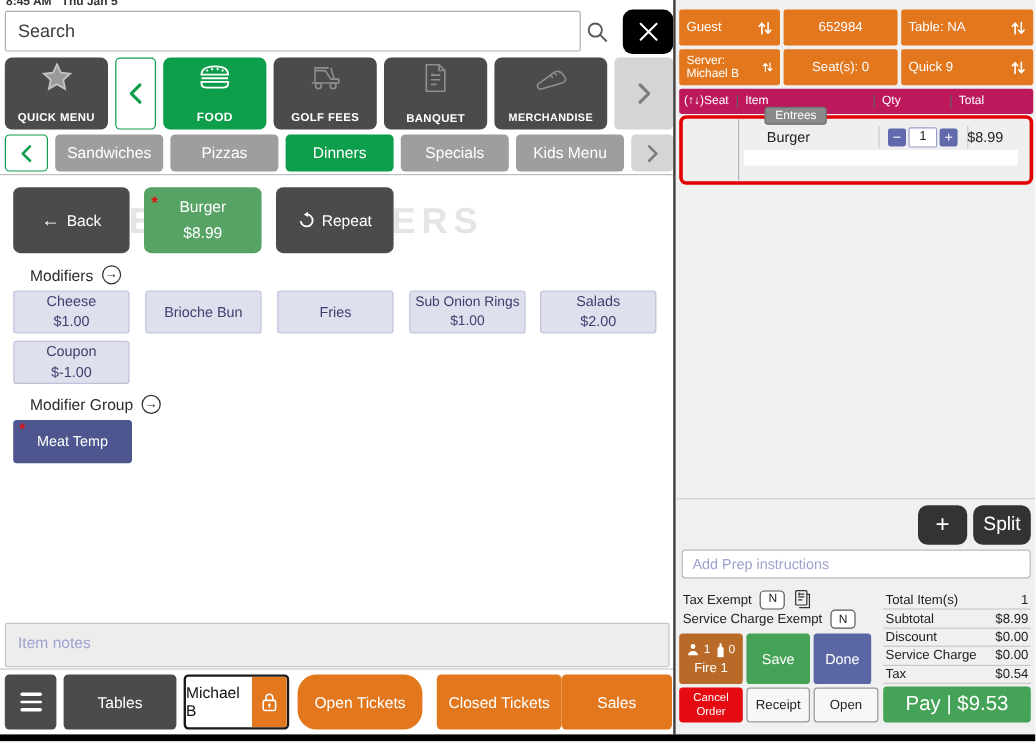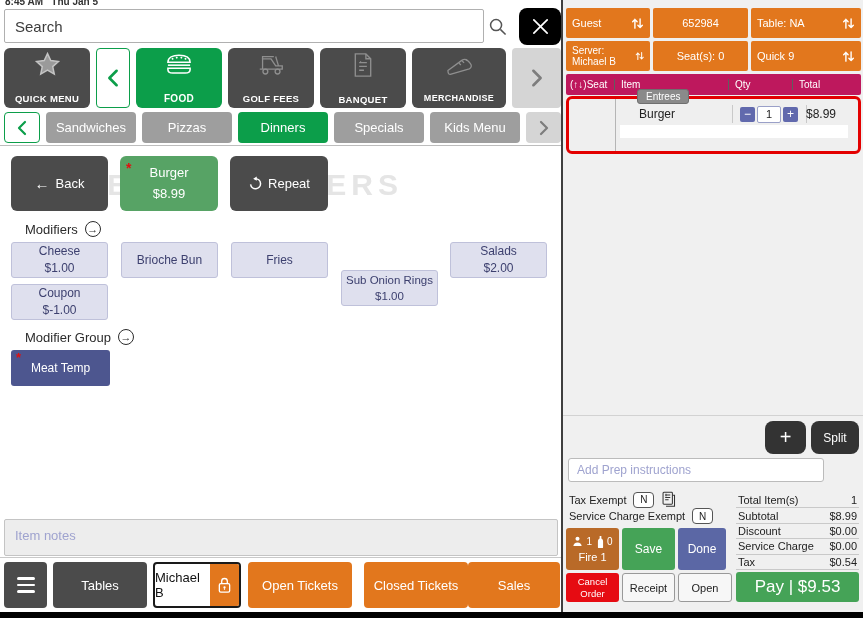--- a/index.html
+++ b/index.html
@@ -168,21 +168,21 @@
   <div class="abs mod" data-name="modifier-cheese" style="left:11px;top:242px;width:97px;height:36px;">
     <span data-name="modifier-label">Cheese</span>
     <span data-name="modifier-price">$1.00</span>
   </div>
   <div class="abs mod" data-name="modifier-brioche-bun" style="left:121px;top:242px;width:97px;height:36px;">
     <span data-name="modifier-label">Brioche Bun</span>
   </div>
   <div class="abs mod" data-name="modifier-fries" style="left:231px;top:242px;width:97px;height:36px;">
     <span data-name="modifier-label">Fries</span>
   </div>
-  <div class="abs mod" data-name="modifier-sub-onion-rings" style="left:341px;top:242px;width:97px;height:36px;font-size:11.5px;margin-top:28px;">
+  <div class="abs mod" data-name="modifier-sub-onion-rings" style="left:341px;top:242px;width:97px;height:36px;font-size:11.5px;">
     <span data-name="modifier-label">Sub Onion Rings</span>
     <span data-name="modifier-price">$1.00</span>
   </div>
   <div class="abs mod" data-name="modifier-salads" style="left:450px;top:242px;width:97px;height:36px;">
     <span data-name="modifier-label">Salads</span>
     <span data-name="modifier-price">$2.00</span>
   </div>
   <div class="abs mod" data-name="modifier-coupon" style="left:11px;top:284px;width:97px;height:36px;">
     <span data-name="modifier-label">Coupon</span>
     <span data-name="modifier-price">$-1.00</span>
@@ -213,21 +213,21 @@
     <span class="flexc" data-name="current-user-label" style="flex:1;font-size:13px;color:#111;">Michael B</span>
     <span class="flexc" data-name="lock-segment" style="width:29px;background:#e2771d;">
       <svg data-name="lock-icon" width="15" height="19" viewBox="0 0 16 20" fill="none" stroke="#fff" stroke-width="1.4">
           <rect x="2.5" y="8" width="11" height="9" rx="1.5"></rect>
           <path d="M5 8V5.5a3 3 0 0 1 6 0V8"></path>
           <circle cx="8" cy="12" r="1.2" fill="#fff" stroke="none"></circle>
           <path d="M8 12.8v1.8" stroke-width="1.2"></path>
         </svg>
     </span>
   </div>
-  <div class="abs flexc navbtn-orange" data-name="open-tickets-button" style="left:248px;top:562px;width:104px;height:46px;">
+  <div class="abs flexc navbtn-orange" data-name="open-tickets-button" style="left:248px;top:562px;width:104px;height:46px;border-radius:16px;">
     <span data-name="open-tickets-label">Open Tickets</span>
   </div>
   <div class="abs flexc navbtn-orange" data-name="closed-tickets-button" style="left:364px;top:562px;width:104px;height:46px;">
     <span data-name="closed-tickets-label">Closed Tickets</span>
   </div>
   <div class="abs flexc navbtn-orange" data-name="sales-button" style="left:468px;top:562px;width:92px;height:46px;">
     <span data-name="sales-label">Sales</span>
   </div>
 
   <div class="abs" data-name="ticket-panel" style="left:561px;top:0;width:302px;height:612px;background:#f0f0f0;border-left:2.5px solid #3f3f3f;">
@@ -289,25 +289,25 @@
       </div>
       <span class="abs" data-name="line-item-total" style="left:237px;top:8px;font-size:12px;color:#222;">$8.99</span>
       <div class="abs" data-name="modifier-sub-row" style="left:51px;top:26px;width:228px;height:13px;background:#fff;"></div>
     </div>
 
     <div class="abs hl" data-name="divider" style="left:0;top:415px;width:100%;background:#d2d2d2;"></div>
 
     <div class="abs flexc" data-name="add-item-button" style="left:202px;top:421px;width:41px;height:33px;background:#333;border-radius:8px;color:#fff;font-size:20px;cursor:pointer;">
       <span data-name="plus-label">+</span>
     </div>
-    <div class="abs flexc" data-name="split-button" style="left:248px;top:421px;width:48px;height:33px;background:#333;border-radius:8px;color:#fff;font-size:12px;cursor:pointer;">
+    <div class="abs flexc" data-name="split-button" style="left:248px;top:421px;width:48px;height:33px;background:#333;border-radius:8px;color:#fff;font-size:16px;cursor:pointer;">
       <span data-name="split-label">Split</span>
     </div>
 
-    <input class="abs" data-name="prep-instructions-input" style="left: 5px; top: 458px; width: 256px; height: 24px; border: 1px solid rgb(187, 187, 187); border-radius: 3px; font-family: inherit; font-size: 12px; padding: 0px 8px; color: #4c1d95; background: rgb(255, 255, 255);" placeholder="Add Prep instructions">
+    <input class="abs" data-name="prep-instructions-input" style="left: 5px; top: 458px; width: 291px; height: 24px; border: 1px solid rgb(187, 187, 187); border-radius: 3px; font-family: inherit; font-size: 12px; padding: 0px 8px; color: #4c1d95; background: rgb(255, 255, 255);" placeholder="Add Prep instructions">
 
     <div class="abs" data-name="tax-exempt-row" style="left:6px;top:491px;display:flex;align-items:center;gap:7px;font-size:11px;color:#222;">
       <span data-name="tax-exempt-label">Tax Exempt</span>
       <span class="nbox" data-name="tax-exempt-toggle">N</span>
       <svg data-name="receipt-preview-icon" width="16" height="17" viewBox="0 0 18 20" fill="none" stroke="#333" stroke-width="1.2" style="cursor:pointer;">
         <rect x="2" y="1.5" width="11" height="14" rx="1"></rect>
           <path d="M13 5h2.5v13H5.5"></path>
           <path d="M4.5 4.8h6M4.5 7.6h6M4.5 10.4h4"></path>
           <path d="M5.5 3.2v3.2" stroke-width="1"></path>
       </svg>

